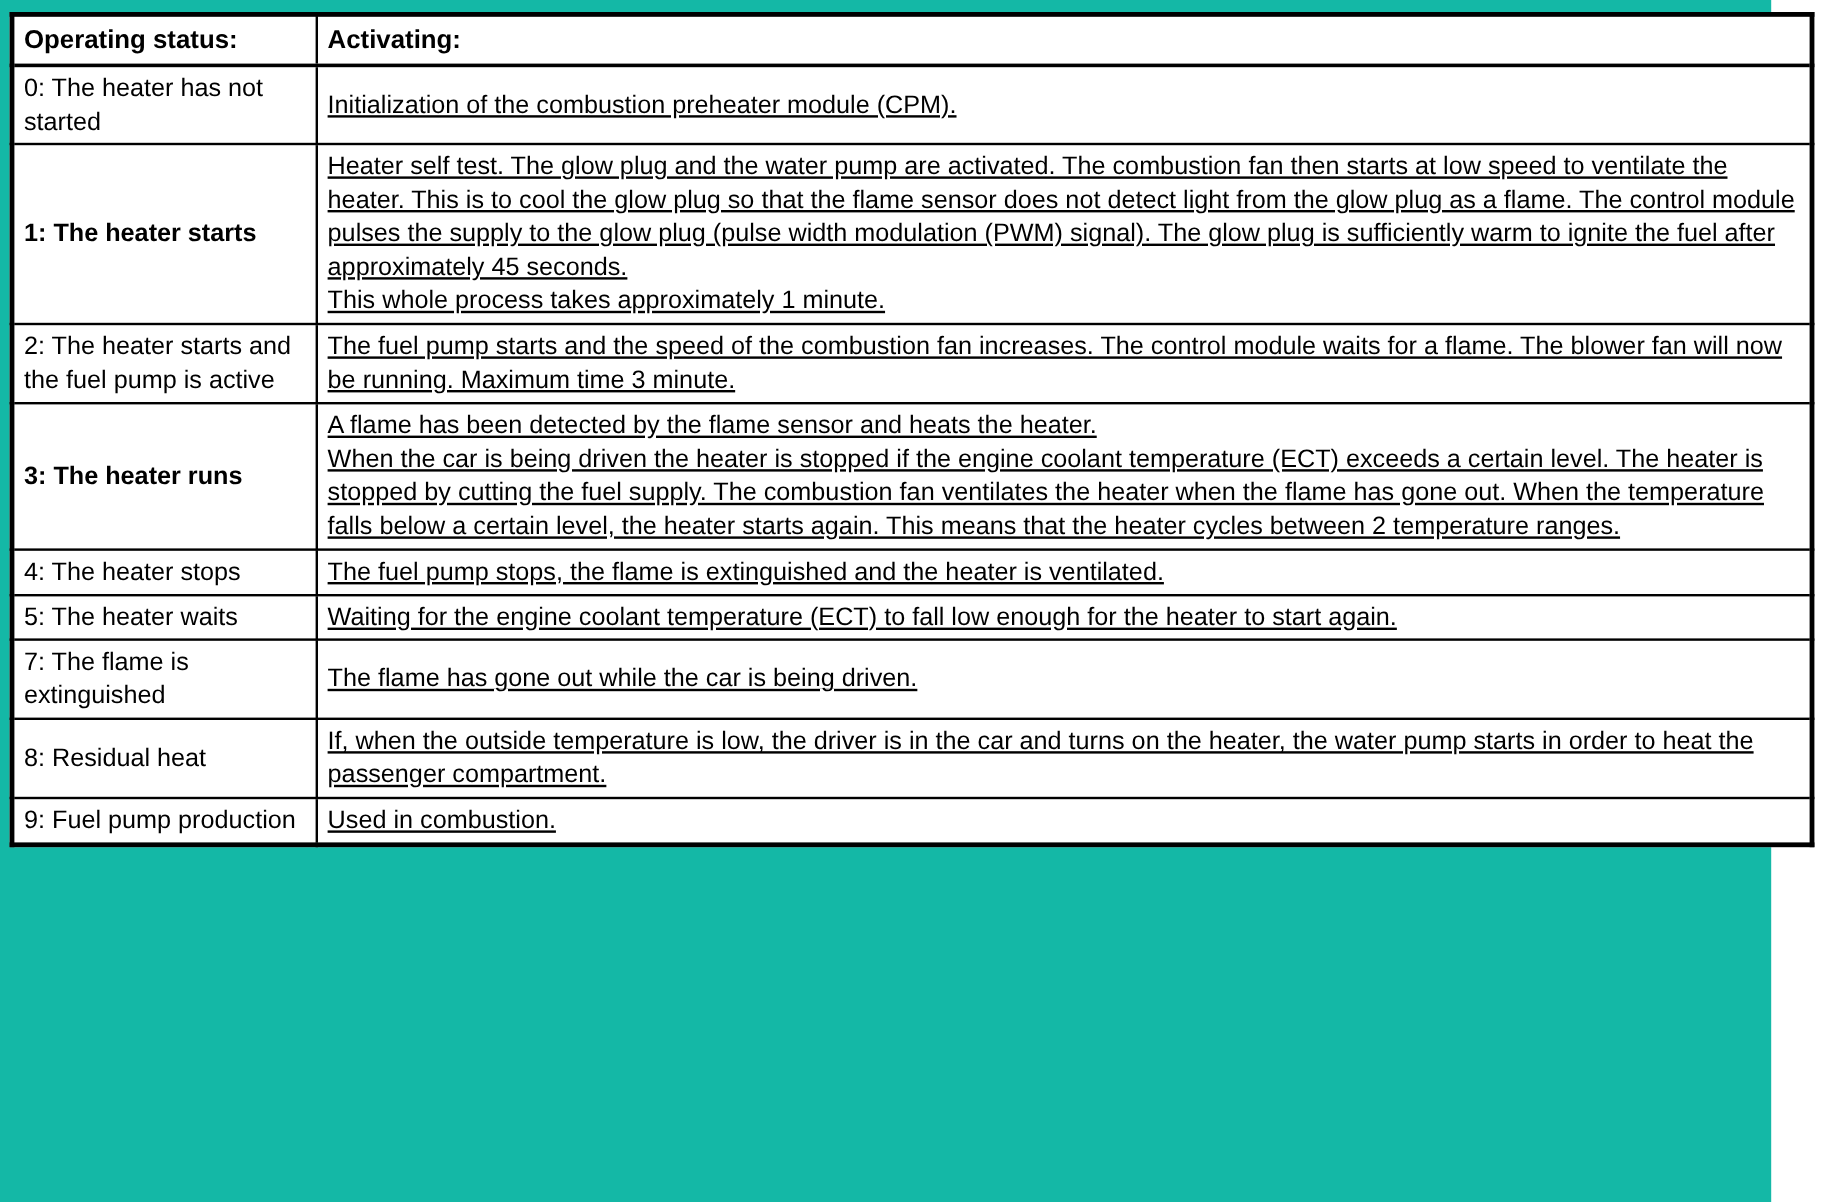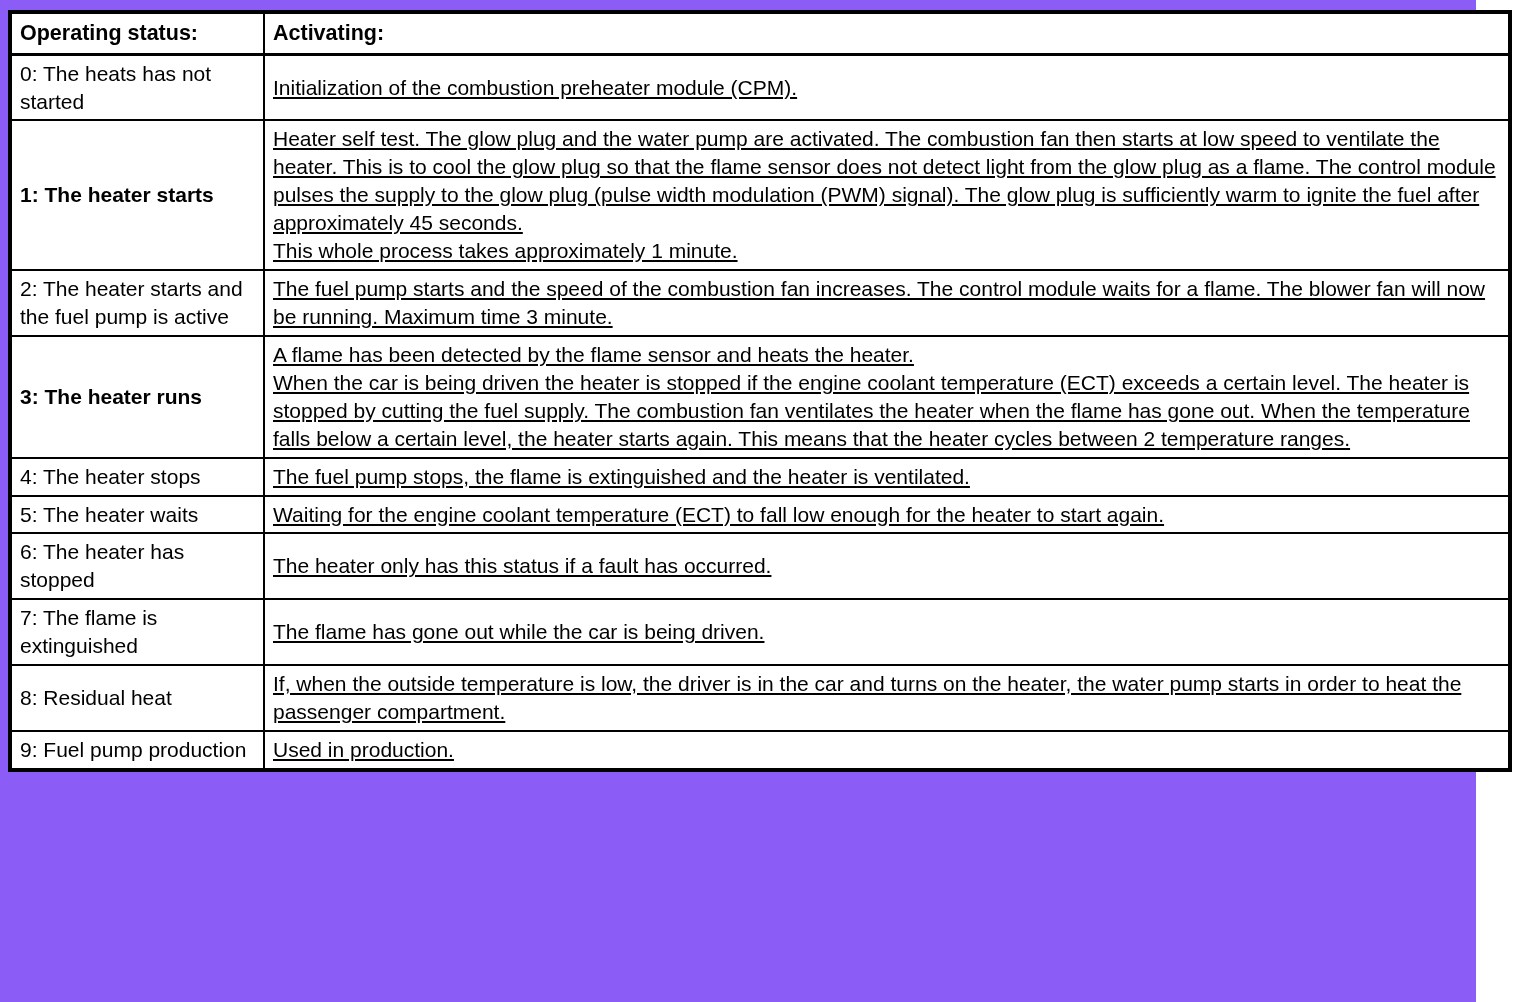--- a/index.html
+++ b/index.html
@@ -13,21 +13,21 @@
     font-family: "Liberation Sans", sans-serif;
     color: #000000;
     overflow: hidden;
   }
 
   .page {
     width: 1476px;
     height: 1002px;
     box-sizing: border-box;
     padding: 10px 8px 8px 8px;
-    background: #8b5cf6;
+    background: #14b8a6;
   }
 
   table.status-table {
     width: 1504px;
     border-collapse: collapse;
     table-layout: fixed;
     border: 4px solid #000000;
     background: #ffffff;
   }
 
@@ -87,21 +87,21 @@
       <col class="col-desc">
     </colgroup>
     <thead>
       <tr>
         <th>Operating status:</th>
         <th>Activating:</th>
       </tr>
     </thead>
     <tbody>
       <tr>
-        <td class="status-cell">0: The heats has not started</td>
+        <td class="status-cell">0: The heater has not started</td>
         <td class="desc-cell">Initialization of the combustion preheater module (CPM).</td>
       </tr>
       <tr class="r-tall">
         <td class="status-cell">1: The heater starts</td>
         <td class="desc-cell">Heater self test. The glow plug and the water pump are activated. The combustion fan then starts at low speed to ventilate the heater. This is to cool the glow plug so that the flame sensor does not detect light from the glow plug as a flame. The control module pulses the supply to the glow plug (pulse width modulation (PWM) signal). The glow plug is sufficiently warm to ignite the fuel after approximately 45 seconds.
 This whole process takes approximately 1 minute.</td>
       </tr>
       <tr>
         <td class="status-cell">2: The heater starts and the fuel pump is active</td>
         <td class="desc-cell">The fuel pump starts and the speed of the combustion fan increases. The control module waits for a flame. The blower fan will now be running. Maximum time 3 minute.</td>
@@ -113,30 +113,26 @@
       </tr>
       <tr>
         <td class="status-cell">4: The heater stops</td>
         <td class="desc-cell">The fuel pump stops, the flame is extinguished and the heater is ventilated.</td>
       </tr>
       <tr>
         <td class="status-cell">5: The heater waits</td>
         <td class="desc-cell">Waiting for the engine coolant temperature (ECT) to fall low enough for the heater to start again.</td>
       </tr>
       <tr>
-        <td class="status-cell">6: The heater has stopped</td>
-        <td class="desc-cell">The heater only has this status if a fault has occurred.</td>
-      </tr>
-      <tr>
         <td class="status-cell">7: The flame is extinguished</td>
         <td class="desc-cell">The flame has gone out while the car is being driven.</td>
       </tr>
       <tr>
         <td class="status-cell">8: Residual heat</td>
         <td class="desc-cell">If, when the outside temperature is low, the driver is in the car and turns on the heater, the water pump starts in order to heat the passenger compartment.</td>
       </tr>
       <tr>
         <td class="status-cell">9: Fuel pump production</td>
-        <td class="desc-cell">Used in production.</td>
+        <td class="desc-cell">Used in combustion.</td>
       </tr>
     </tbody>
   </table>
 </div>
 
 </body></html>

